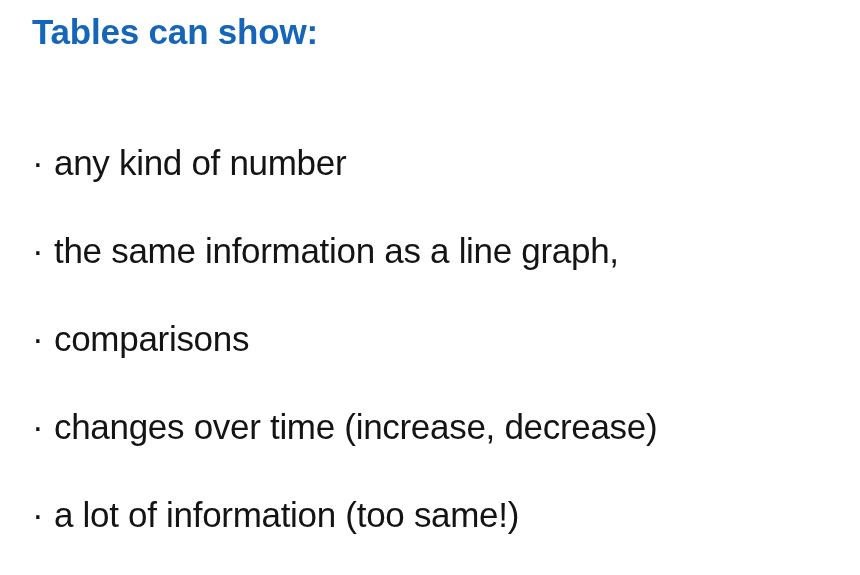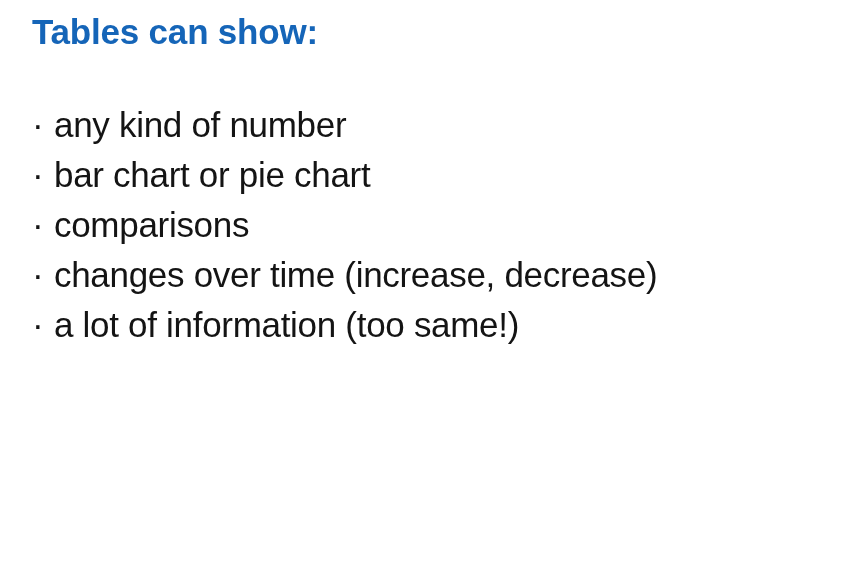--- a/index.html
+++ b/index.html
@@ -63,20 +63,21 @@
     position: absolute;
     left: 0px;
     top: 0px;
     font-size: 35px;
     line-height: 50px;
     color: #141414;
   }
 
   .bullet-text {
     display: block;
+    margin-top: 38px;
   }
 
   
   .closing-statement {
     position: absolute;
     left: 32px;
     top: 467px;
     width: 800px;
     font-size: 33px;
     font-weight: bold;
@@ -99,21 +100,21 @@
 
   <ul class="bullet-list">
 
     <li class="bullet-item">
       <span class="bullet-marker">·</span>
       <span class="bullet-text">any kind of number</span>
     </li>
 
     <li class="bullet-item">
       <span class="bullet-marker">·</span>
-      <span class="cont-line">bar chart or pie chart</span>
+      <span class="bullet-text">the same information as a line graph,</span>
     </li>
 
     <li class="bullet-item">
       <span class="bullet-marker">·</span>
       <span class="bullet-text">comparisons</span>
     </li>
 
     <li class="bullet-item">
       <span class="bullet-marker">·</span>
       <span class="bullet-text">changes over time (increase, decrease)</span>

